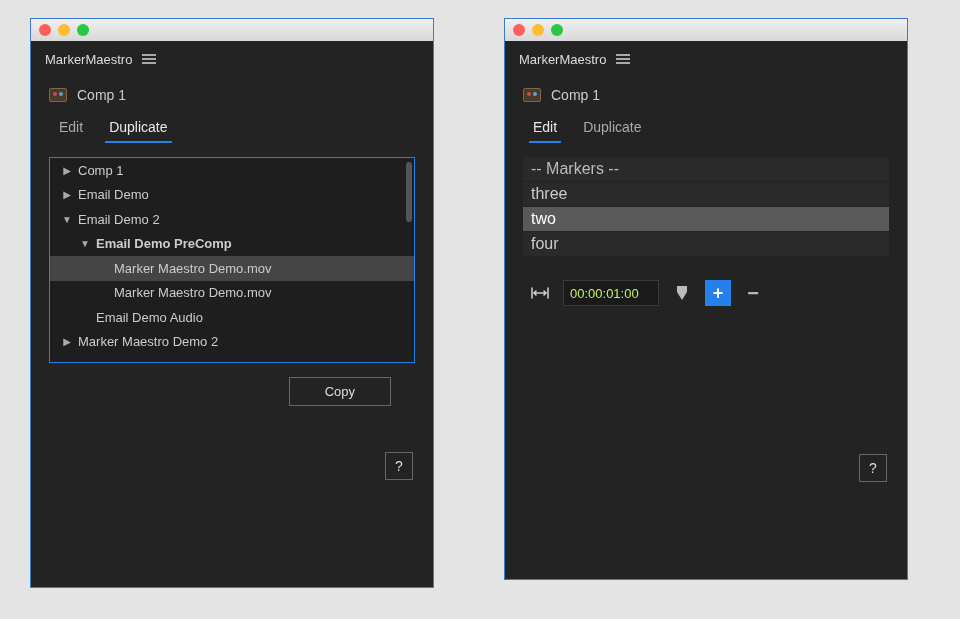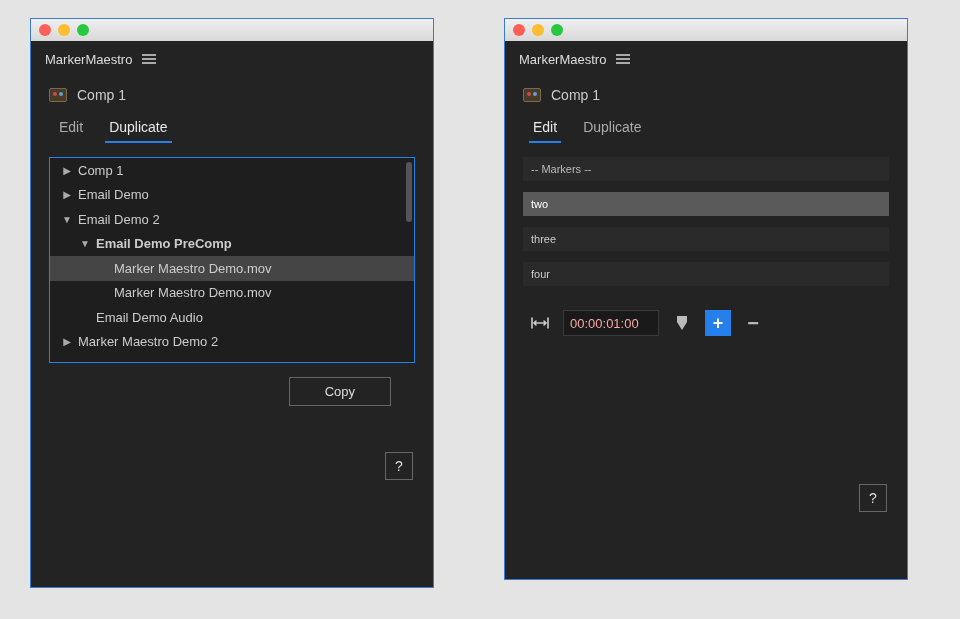--- a/index.html
+++ b/index.html
@@ -125,43 +125,43 @@
   }
   
   .marker-list {
     margin-top: 2px;
   }
   .marker-row {
     background: #2a2a2a;
     height: 24px;
     display: flex; align-items: center;
     padding-left: 8px;
-    margin-bottom: 11px;
-    font-size: 11px;
+    margin-bottom: 1px;
+    font-size: 16px;
     color: #ccc;
     cursor: pointer;
   }
   .marker-row.header { color: #bbb; }
   .marker-row.selected { background: #5a5a5a; color: #fff; }
   .controls {
     display: flex; align-items: center; gap: 10px;
     margin-top: 24px;
     margin-left: 4px;
   }
   .icon-btn {
     width: 26px; height: 26px;
     display: inline-flex; align-items: center; justify-content: center;
     cursor: pointer;
     color: #ccc;
     font-size: 16px;
   }
   .time-field {
     background: #1a1a1a;
     border: 1px solid #3a3a3a;
-    color: #fca5a5;
+    color: #bef264;
     width: 96px; height: 26px;
     padding: 0 6px;
     font-size: 13px;
     font-family: inherit;
   }
   .plus-btn {
     width: 26px; height: 26px; background: #2680eb;
     color: #fff; font-size: 18px; font-weight: 700;
     display: inline-flex; align-items: center; justify-content: center;
     cursor: pointer;
@@ -264,22 +264,22 @@
       <span class="comp-icon"></span>
       <span>Comp 1</span>
     </div>
     <div class="tabs">
       <span id="r-tab-edit" class="tab active">Edit</span>
       <span id="r-tab-dup" class="tab">Duplicate</span>
     </div>
     <div class="marker-list">
       <div class="marker-row header">-- Markers --</div>
       <div id="markers-body">
+          <div class="marker-row">three</div>
           <div class="marker-row selected">two</div>
-          <div class="marker-row">three</div>
           <div class="marker-row">four</div>
         </div>
     </div>
     <div class="controls">
       <span class="icon-btn">
         <svg width="18" height="12" viewBox="0 0 18 12">
             <path d="M1 1v10M17 1v10M3 6h12M5 4l-2 2 2 2M13 4l2 2-2 2" stroke="#ccc" stroke-width="1.6" fill="none" stroke-linecap="round"></path>
           </svg>
       </span>
       <input class="time-field" value="00:00:01:00" style="">

